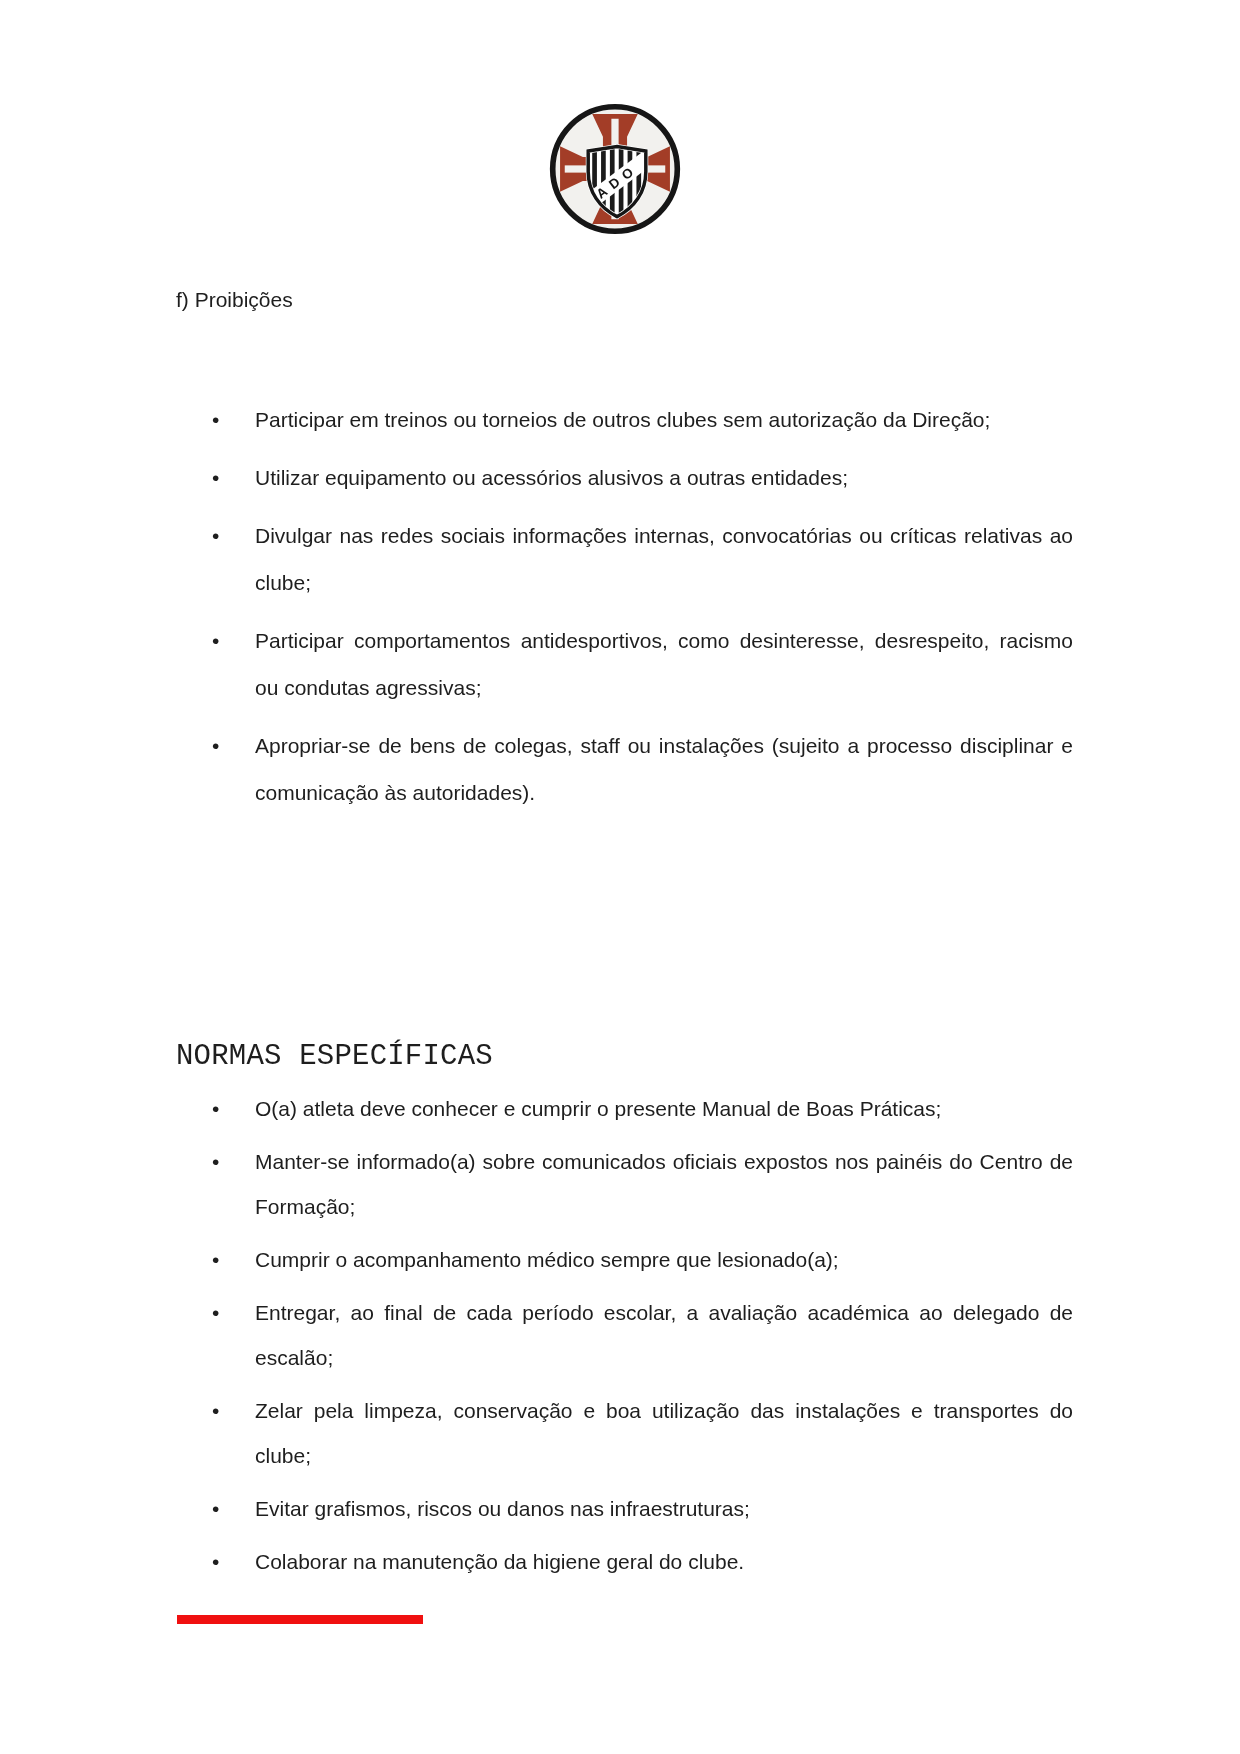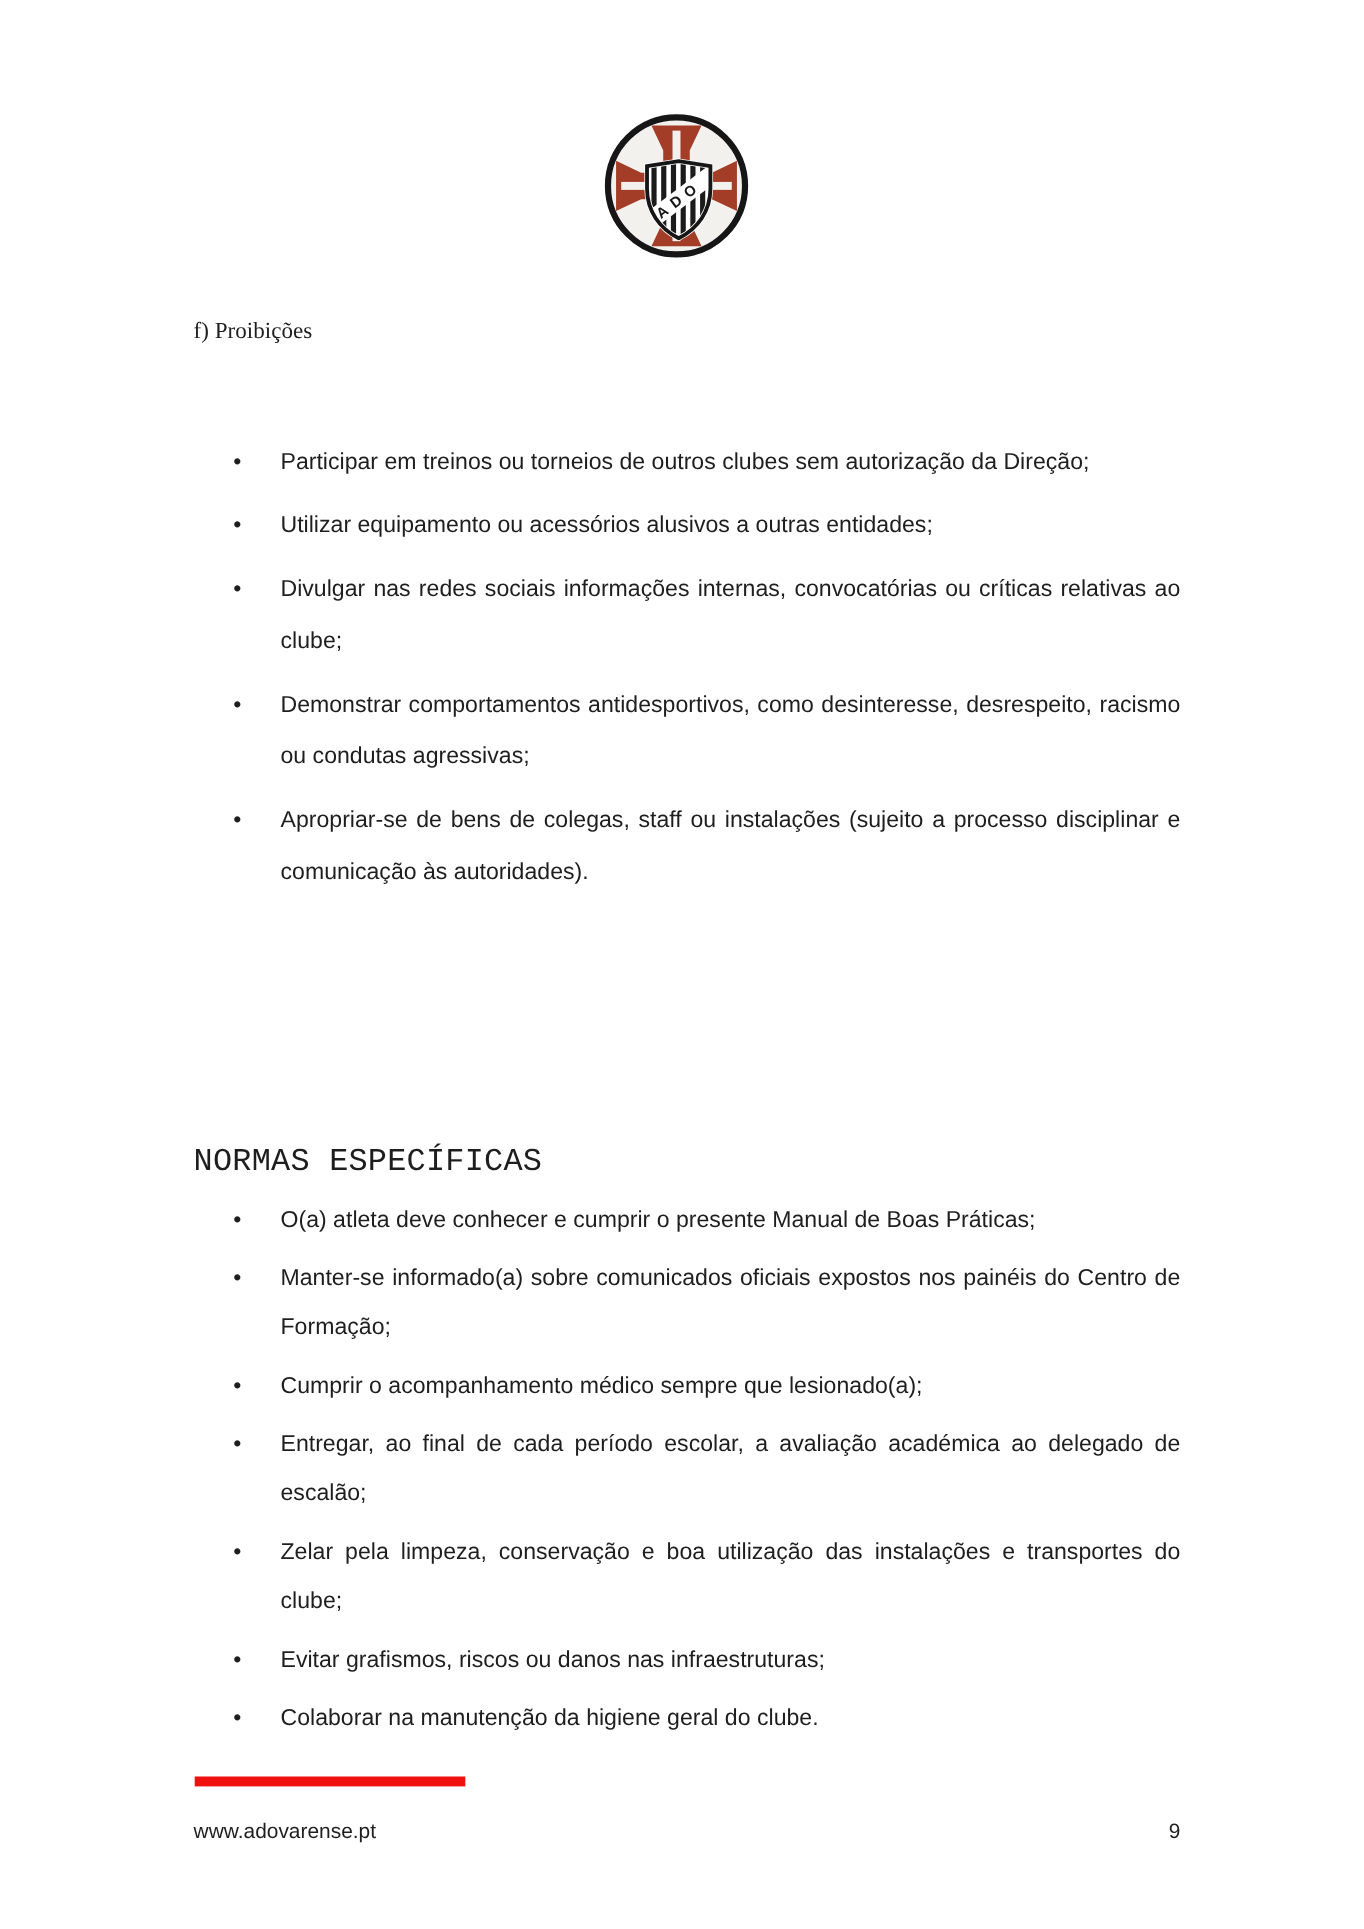--- a/index.html
+++ b/index.html
@@ -11,21 +11,21 @@
     background:#ffffff;
     font-family:"Liberation Sans","DejaVu Sans",sans-serif;
     color:#1e1e1e;
     overflow:hidden;
   }
   
   .logo-wrap { position:absolute; left:548px; top:102px; width:134px; height:134px; }
   .logo-wrap svg { width:100%; height:100%; display:block; }
   
   .content { position:absolute; left:176px; width:897px; }
-  .h-sub   { font-size:21px; line-height:26px;font-family:Liberation Serif, serif; }
+  .h-sub   { font-size:21px; line-height:26px; }
   #heading-f { top:287px; }
   #intro     { top:347px; }
   #list1     { top:396px; }
   #heading-norms { top:1040px; font-size:29px; line-height:34px; letter-spacing:0.2px;font-family:Liberation Mono, monospace; }
   #list2     { top:1086px; }
   ul.doc-list { list-style:none; }
   ul.doc-list li {
     position:relative;
     padding-left:79px;
     font-size:21px;
@@ -100,21 +100,21 @@
     <li>
       <span class="bullet"></span>
       <span>Utilizar equipamento ou acessórios alusivos a outras entidades;</span>
     </li>
     <li>
       <span class="bullet"></span>
       <span>Divulgar nas redes sociais informações internas, convocatórias ou críticas relativas ao clube;</span>
     </li>
     <li>
       <span class="bullet"></span>
-      <span>Demonstrar comportamentos antidesportivos, como desinteresse, desrespeito, racismo ou condutas agressivas;</span>
+      <span>Participar comportamentos antidesportivos, como desinteresse, desrespeito, racismo ou condutas agressivas;</span>
     </li>
     <li>
       <span class="bullet"></span>
       <span>Apropriar-se de bens de colegas, staff ou instalações (sujeito a processo disciplinar e comunicação às autoridades).</span>
     </li>
   </ul>
 
   <div class="content" id="heading-norms" style="position:absolute;">NORMAS ESPECÍFICAS</div>
 
   <ul class="content doc-list" id="list2" style="position:absolute;">
@@ -142,18 +142,14 @@
       <span class="bullet"></span>
       <span>Evitar grafismos, riscos ou danos nas infraestruturas;</span>
     </li>
     <li>
       <span class="bullet"></span>
       <span>Colaborar na manutenção da higiene geral do clube.</span>
     </li>
   </ul>
 
   <div class="accent-bar"></div>
-  <div class="footer-row">
-    <span>www.adovarense.pt</span>
-    <span>9</span>
-  </div>
 
 </div>
 
 </body></html>

